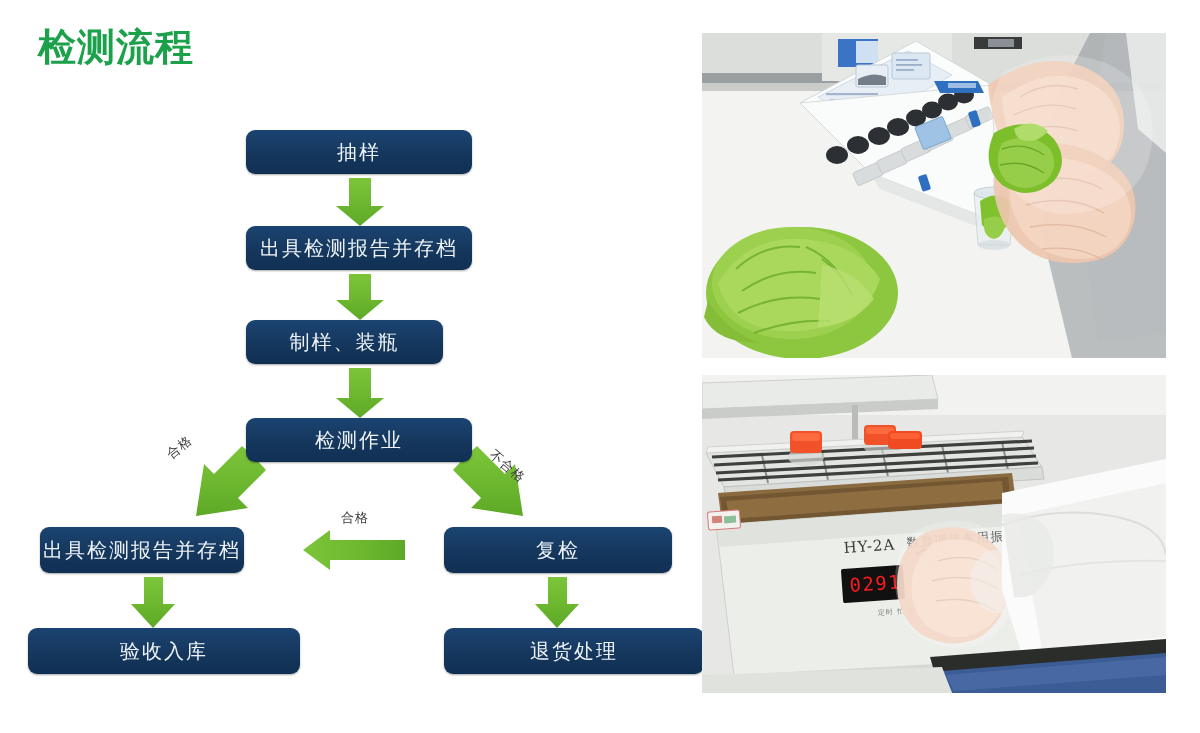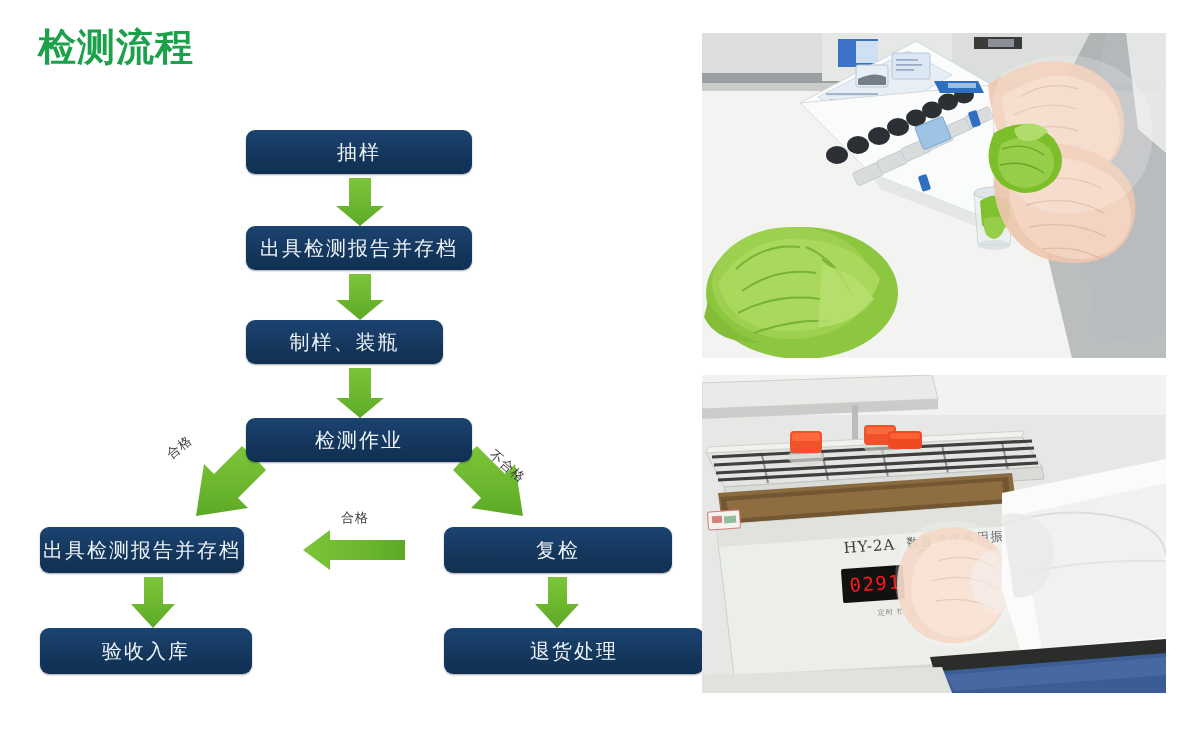--- a/index.html
+++ b/index.html
@@ -51,21 +51,21 @@
     box-sizing: border-box;
   }
 
   
   .n-sampling      { left:246px; top:130px; width:226px; height:44px; }
   .n-register      { left:246px; top:226px; width:226px; height:44px; }
   .n-prepare       { left:246px; top:320px; width:197px; height:44px; }
   .n-testing       { left:246px; top:418px; width:226px; height:44px; }
   .n-report        { left:40px;  top:527px; width:204px; height:46px; }
   .n-recheck       { left:444px; top:527px; width:228px; height:46px; }
-  .n-warehouse     { left:40px;  top:628px; width:212px; height:46px; }
+  .n-warehouse     { left:28px;  top:628px; width:272px; height:46px; }
   .n-return        { left:444px; top:628px; width:260px; height:46px; }
 
   
   #arrow-layer {
     position: absolute;
     left: 0; top: 0;
     width: 700px; height: 733px;
     pointer-events: none;
   }
 

